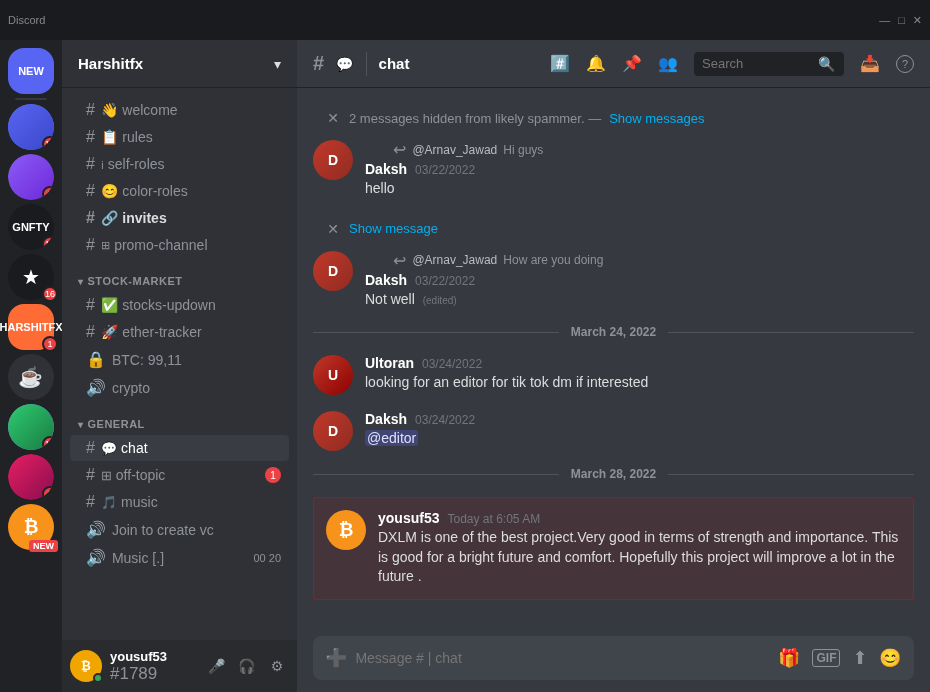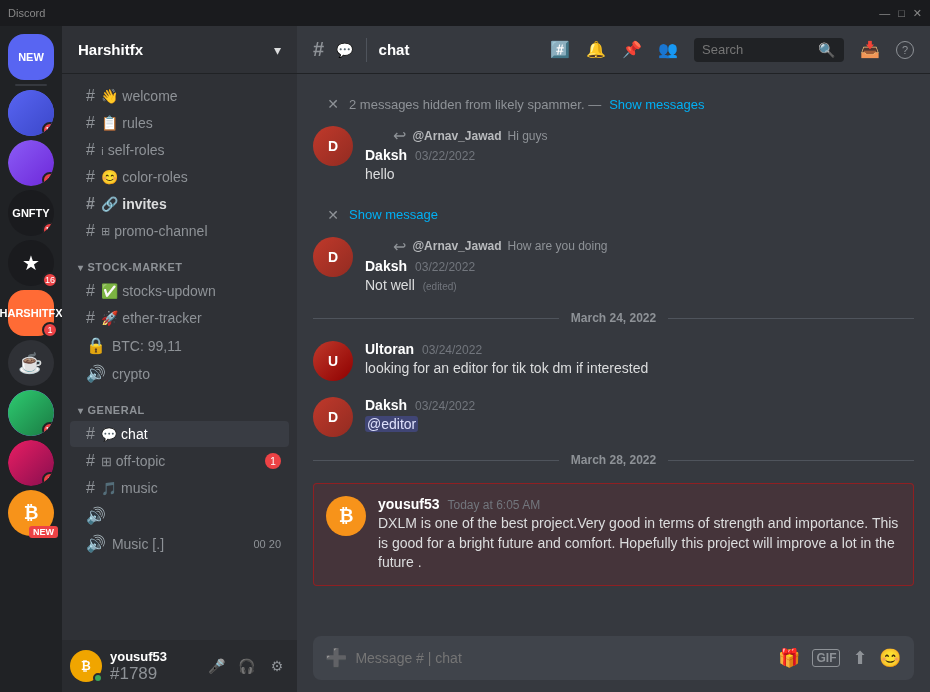--- a/index.html
+++ b/index.html
@@ -10,21 +10,21 @@
       font-family: 'Segoe UI', sans-serif;
       color: #dcddde;
       font-size: 14px;
       overflow: hidden;
       display: flex;
       flex-direction: column;
     }
 
     
     .titlebar {
-      height: 26px;
+      height: 40px;
       background: #1a1b1e;
       display: flex;
       align-items: center;
       justify-content: space-between;
       padding: 0 8px;
       flex-shrink: 0;
     }
     .titlebar-title {
       font-size: 11px;
       color: #888;
@@ -415,21 +415,21 @@
       display: flex;
       align-items: center;
       gap: 6px;
       font-size: 12px;
       color: #8e9297;
       margin-bottom: 2px;
       padding-left: 28px;
     }
     .reply-indicator .reply-author {
       color: #b9bbbe;
-      font-weight: 700;
+      font-weight: 400;
     }
     .edited-tag {
       font-size: 10px;
       color: #72767d;
       margin-left: 4px;
     }
 
     
     .message-group.highlighted {
       background: rgba(255, 0, 0, 0.08);
@@ -640,20 +640,21 @@
         <span class="channel-name">off-topic</span>
         <span class="channel-badge">1</span>
       </div>
       <div class="channel-item">
         <span class="channel-icon">#</span>
         <span style="margin-right:4px; font-size:13px;">🎵</span>
         <span class="channel-name">music</span>
       </div>
       <div class="channel-item">
         <span class="channel-icon">🔊</span>
+        <span class="channel-name">Join to create vc</span>
       </div>
       <div class="channel-item">
         <span class="channel-icon">🔊</span>
         <span class="channel-name">Music [.]</span>
         <span style="font-size:11px; color:#8e9297; margin-left:auto;">00  20</span>
       </div>
     </div>
 
     <div class="user-area">
       <div class="user-avatar av-yousuf">

